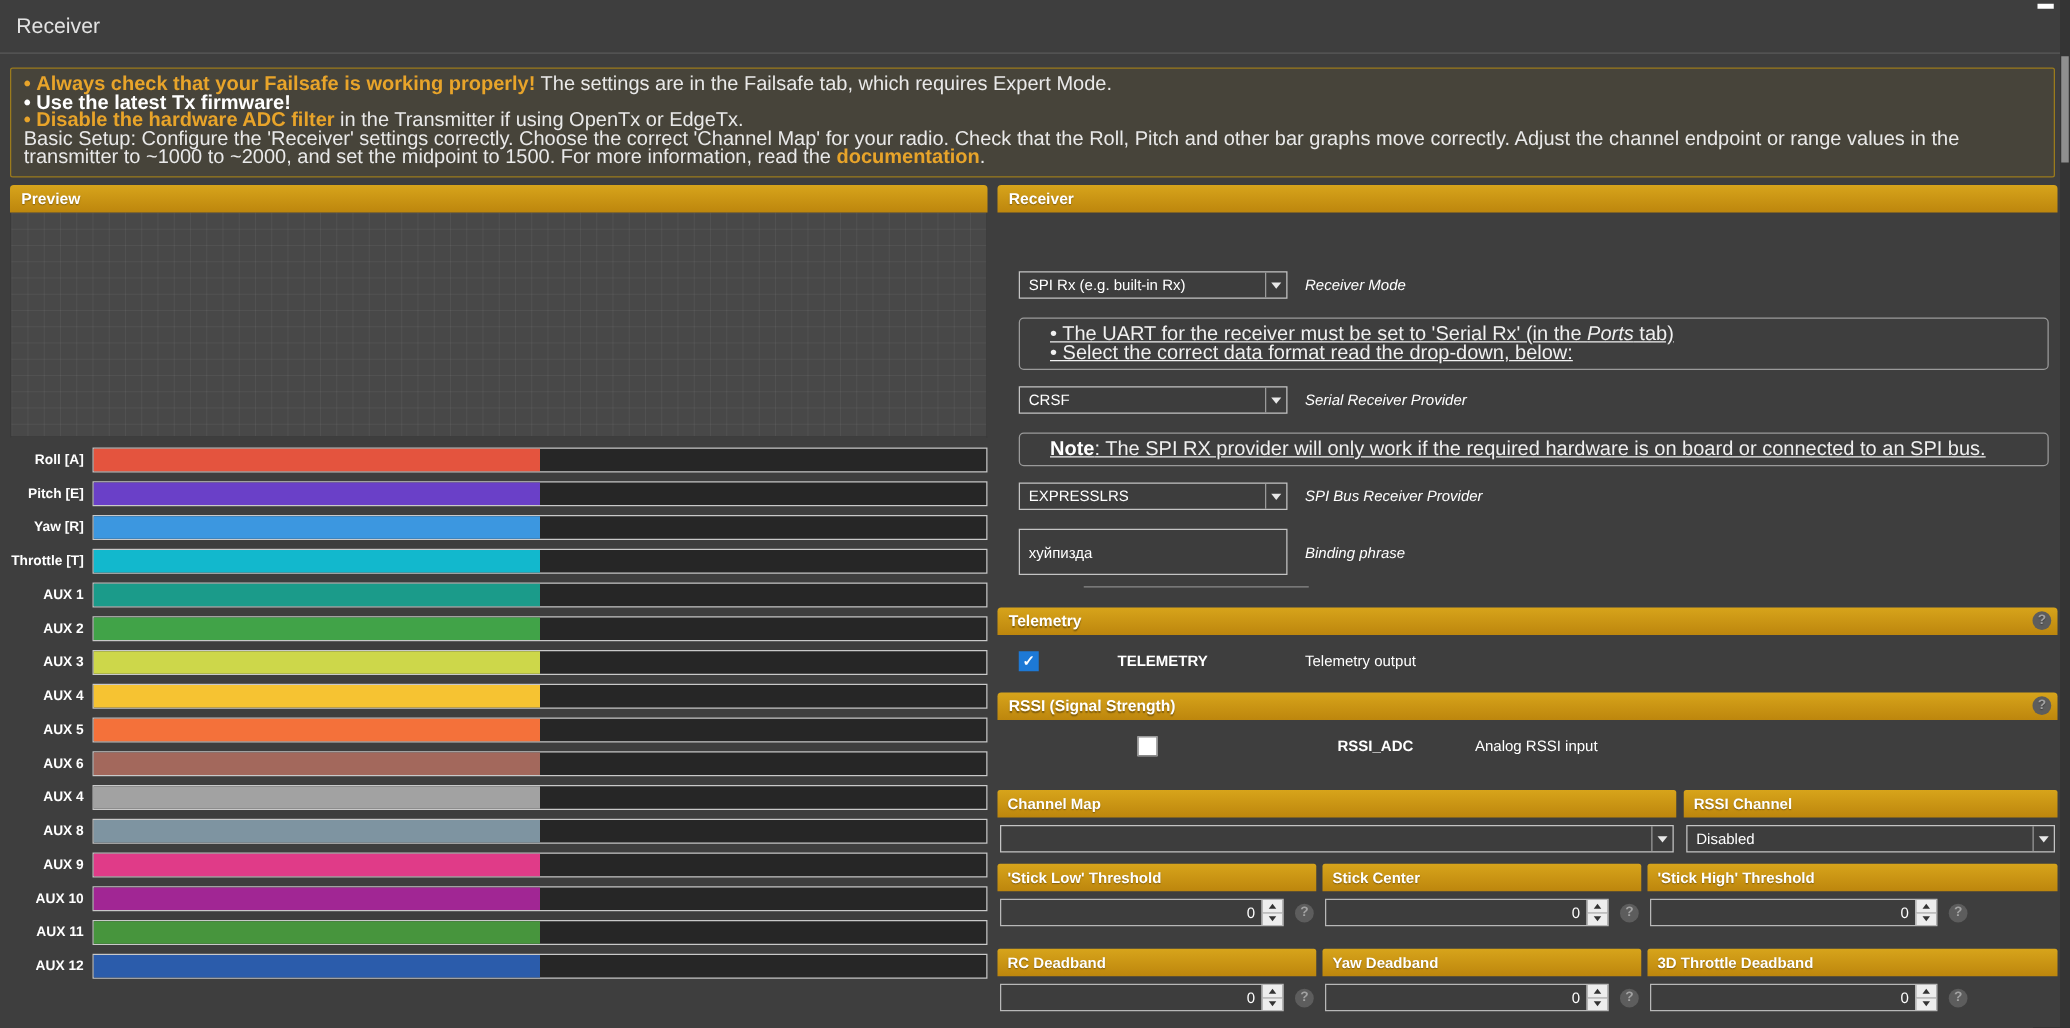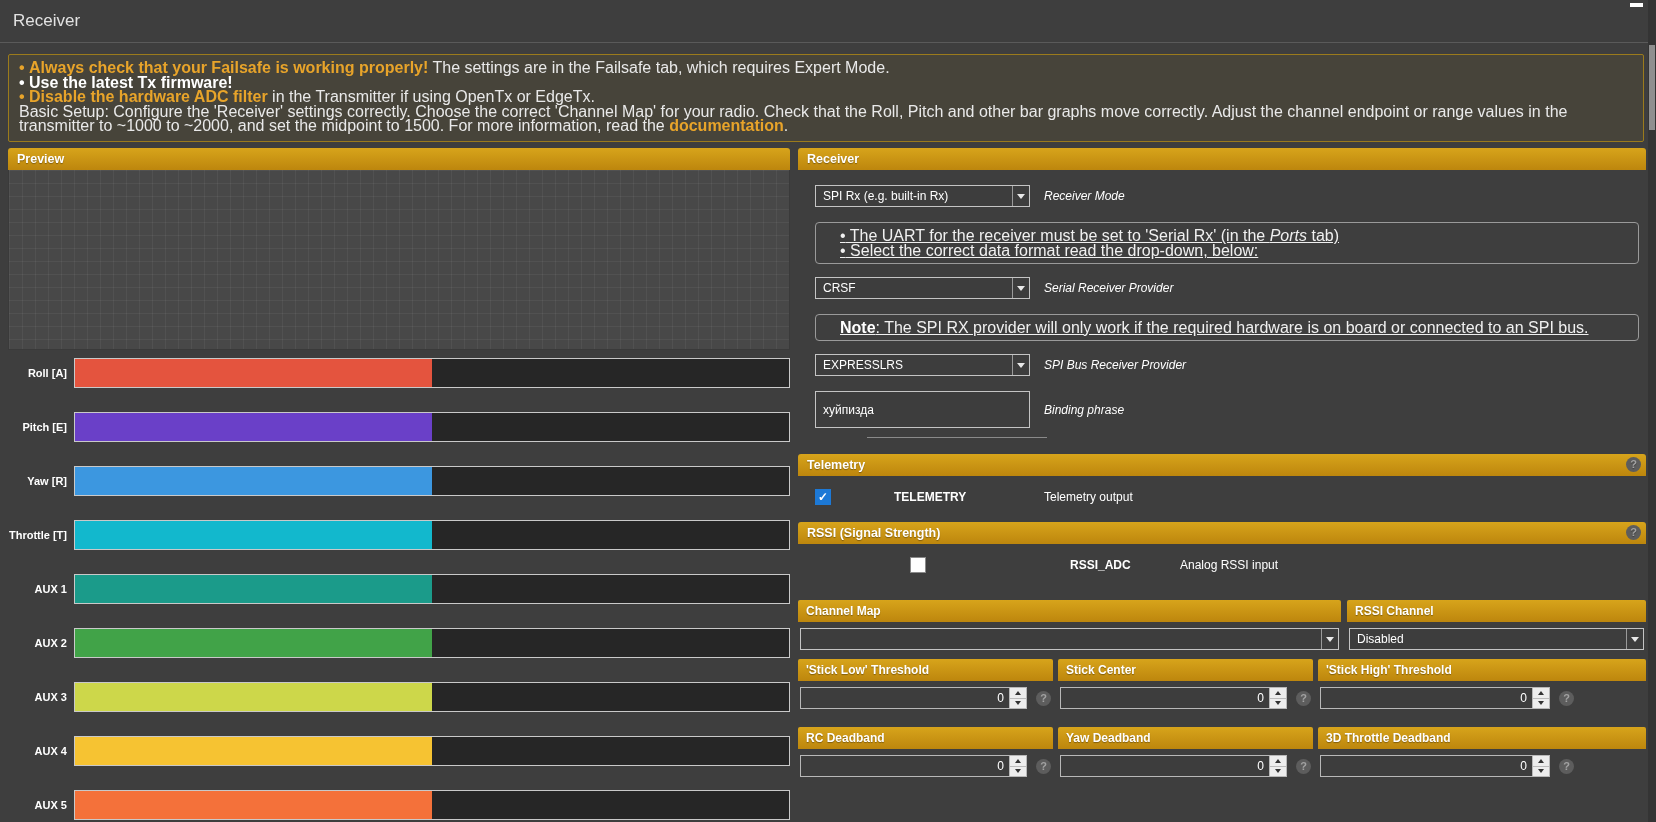--- a/index.html
+++ b/index.html
@@ -33,28 +33,28 @@
     padding:0 8px;font-size:12px;font-weight:bold;line-height:22px;color:#fff;position:relative;
     text-shadow:0 1px 1px rgba(0,0,0,.35);}
 
   
   .preview-panel{position:absolute;left:8px;top:148px;width:782px;}
   .preview-grid{height:180px;background:#484848;border:1px solid #3a3a3a;border-top:none;
     background-image:linear-gradient(rgba(255,255,255,.05) 1px,transparent 1px),
                      linear-gradient(90deg,rgba(255,255,255,.05) 1px,transparent 1px);
     background-size:13px 13px;}
   .channel-bars{margin-top:8px;}
-  .channel-row{display:flex;align-items:center;height:30px;margin-bottom:24px;}
+  .channel-row{display:flex;align-items:center;height:20px;margin-bottom:7px;}
   .channel-label{width:66px;font-size:11px;font-weight:bold;text-align:right;padding-right:7px;color:#fff;white-space:nowrap;}
   .channel-meter{flex:1;height:100%;border:1px solid #c9c9c9;background:#262626;}
   .channel-fill{height:100%;}
 
   
   .receiver-panel{position:absolute;left:798px;top:148px;width:848px;}
-  .panel-body{padding:15px 6px 2px 17px;}
+  .panel-body{padding:15px 6px 2px 17px;margin-top:32px;}
   .field-row{display:flex;align-items:center;margin-bottom:15px;}
   .select{width:215px;height:22px;background:#3d3d3d;border:1px solid #c4c4c4;color:#fff;font-size:12px;
     display:flex;align-items:stretch;cursor:pointer;}
   .sel-text{flex:1;line-height:20px;padding-left:7px;white-space:nowrap;overflow:hidden;}
   .sel-chevron{width:17px;border-left:1px solid #9a9a9a;display:flex;align-items:center;justify-content:center;}
   .chev{width:0;height:0;border-left:4px solid transparent;border-right:4px solid transparent;border-top:5px solid #e8e8e8;}
   .field-label{margin-left:14px;font-size:12px;color:#fff;font-style:italic;}
   .inline-note{border:1px solid #9a9a9a;border-radius:4px;padding:5px 24px;font-size:16px;line-height:15px;
     color:#f0f0f0;margin-bottom:13px;margin-right:1px;text-decoration:underline;}
   .text-input{width:215px;height:37px;background:#3d3d3d;border:1px solid #c4c4c4;color:#fff;font-size:12px;

